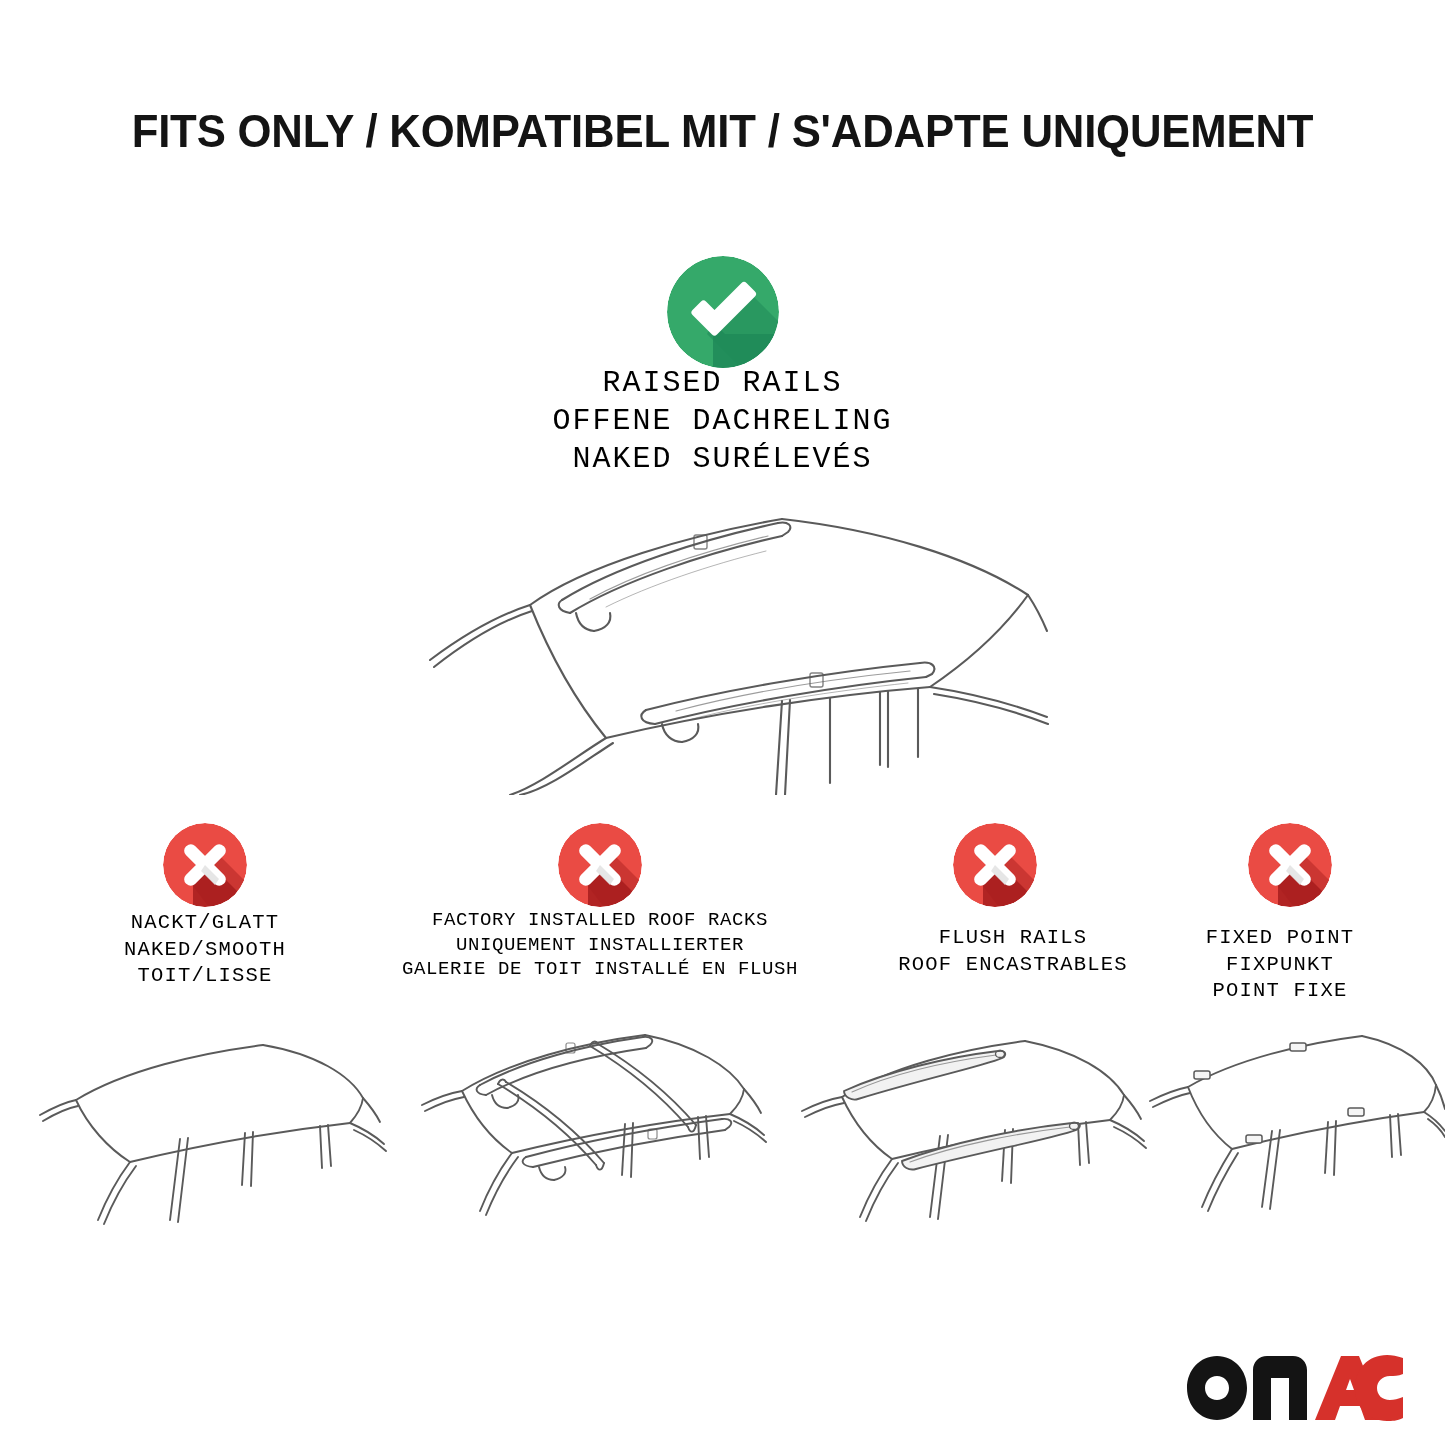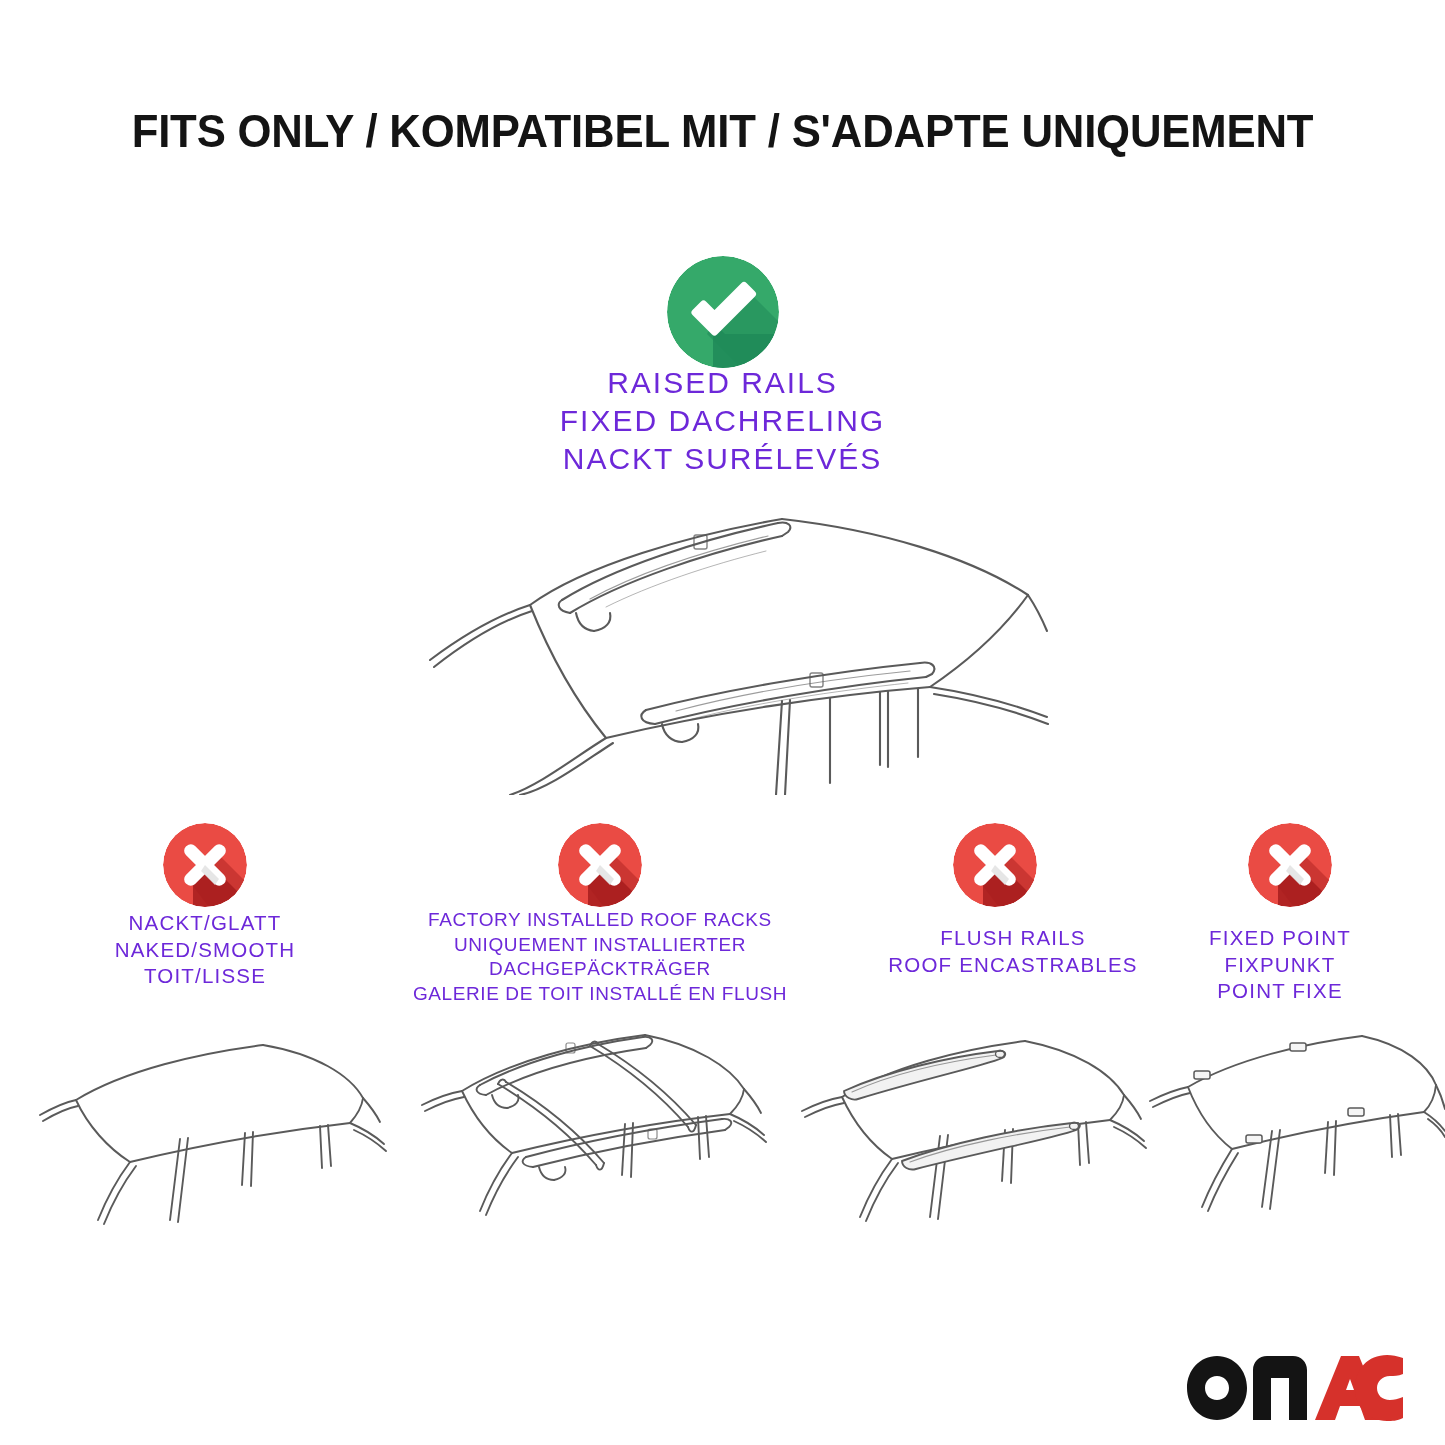--- a/index.html
+++ b/index.html
@@ -38,23 +38,23 @@
     position: absolute;
     border-radius: 50%;
     overflow: hidden;
   }
   .badge svg { display: block; width: 100%; height: 100%; }
 
   
   .label {
     position: absolute;
     text-align: center;
-    font-family: Liberation Sans, sans-serif;
+    font-family: Liberation Mono, monospace;
     font-weight: 400;
-    color: #6d28d9;
+    color: #000000;
     letter-spacing: 1.6px;
     line-height: 1.28;
     white-space: nowrap;
   }
   .label.good { font-size: 30px; letter-spacing: 2.0px; line-height: 1.27; }
   .label.bad  { font-size: 20.5px; letter-spacing: 1.2px; line-height: 1.30; }
   .label.bad.tight { font-size: 19px; letter-spacing: 0.6px; }
 
   
   .art { position: absolute; }
@@ -86,22 +86,22 @@
       <circle cx="56" cy="56" r="56" fill="#35a96a"></circle>
       <path d="M46 66 L58 78 L112 78 L112 112 L46 112 Z" fill="#1f8a58" opacity="0.85"></path>
       <path d="M82 36 L86 40 L112 66 L112 112 L74 112 L40 78 L46 66 Z" fill="#1f8a58" opacity="0.55"></path>
       <path d="M28 56.5 L36.5 48 L47.5 59 L77 29.5 L85.5 38 L47.5 76 Z" fill="#ffffff" stroke="#ffffff" stroke-width="7" stroke-linejoin="round"></path>
     </g>
   </svg>
 </div>
 
 <div class="label good" style="left:0; top:364px; width:1445px;">
   <div>RAISED RAILS</div>
-  <div>FIXED DACHRELING</div>
-  <div>NACKT SURÉLEVÉS</div>
+  <div>OFFENE DACHRELING</div>
+  <div>NAKED SURÉLEVÉS</div>
 </div>
 
 <div class="art" style="left:410px; top:495px; width:640px; height:300px;">
   <svg width="640" height="300" viewBox="0 0 640 300" xmlns="http://www.w3.org/2000/svg">
     <g fill="none" stroke="#5a5a5a" stroke-width="2.1" stroke-linecap="round" stroke-linejoin="round">
 
       <path d="M120 110 C 175 70, 280 40, 372 24"></path>
       <path d="M372 24 C 470 35, 560 62, 618 100"></path>
       <path d="M120 110 C 140 160, 165 205, 196 243"></path>
       <path d="M196 243 C 300 218, 420 200, 520 192"></path>
@@ -216,21 +216,20 @@
         <rect x="35.5" y="15.5" width="13" height="53" rx="6" transform="rotate(-45 42 42)"></rect>
       </g>
       <path d="M42 42 L56 56 L52 62 L38 48 Z" fill="#e3e3e3" opacity="0.9"></path>
     </g>
   </svg>
 </div>
 
 <div class="label bad tight" style="left:370px; top:908px; width:460px;">
   <div>FACTORY INSTALLED ROOF RACKS</div>
   <div>UNIQUEMENT INSTALLIERTER</div>
-  <div>DACHGEPÄCKTRÄGER</div>
   <div>GALERIE DE TOIT INSTALLÉ EN FLUSH</div>
 </div>
 
 <div class="art" style="left:400px; top:1015px; width:375px; height:250px;">
   <svg width="375" height="250" viewBox="0 0 375 250" xmlns="http://www.w3.org/2000/svg">
     <g fill="none" stroke="#5a5a5a" stroke-width="1.9" stroke-linecap="round" stroke-linejoin="round">
 
       <path d="M62 76 C 110 46, 182 28, 245 20"></path>
       <path d="M245 20 C 296 30, 330 52, 344 74"></path>
       <path d="M62 76 C 74 102, 92 124, 112 138"></path>

